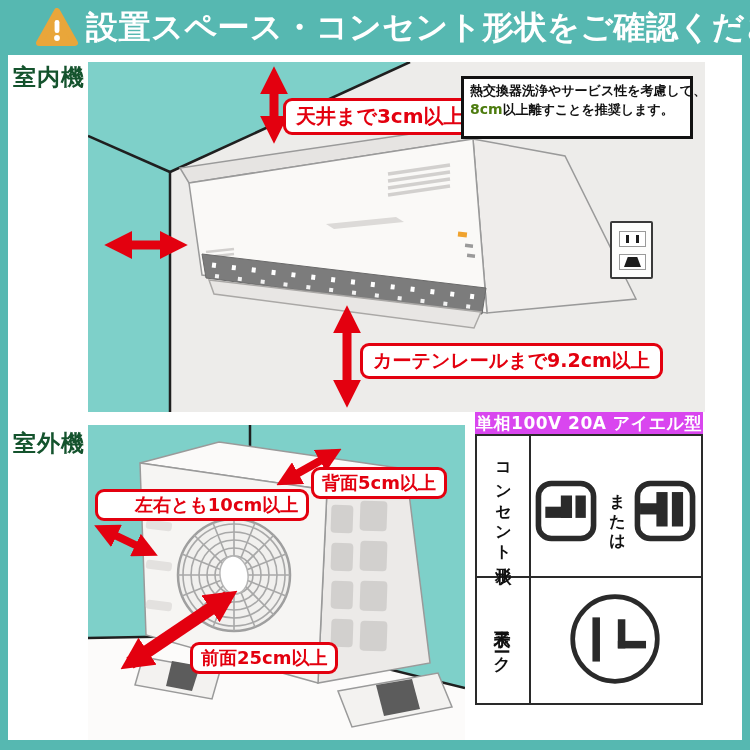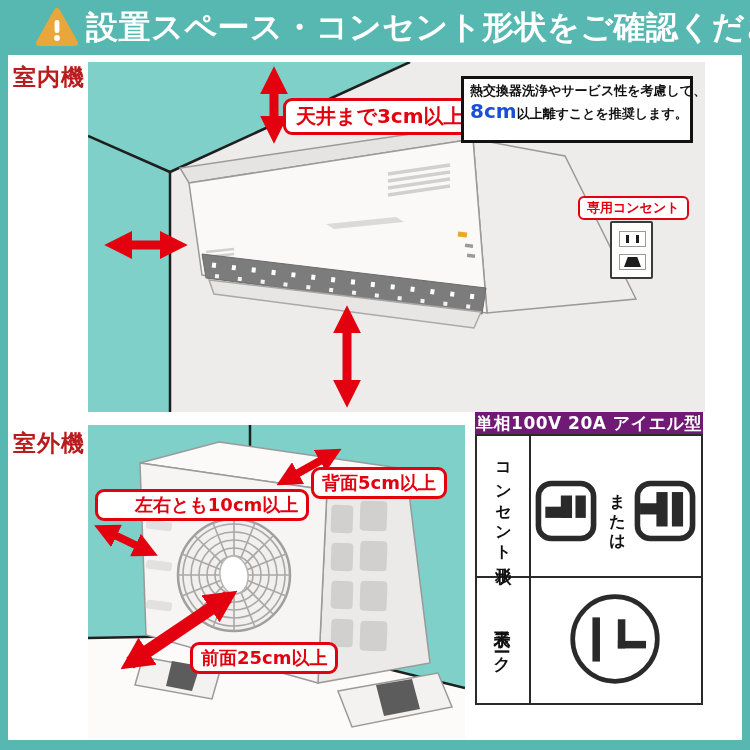--- a/index.html
+++ b/index.html
@@ -9,46 +9,46 @@
 
   
   .header { left:0; top:0; width:750px; height:55px; background:#56b8b1; display:flex; align-items:center; }
   .warn-icon { position:absolute; left:36px; top:8px; width:42px; height:40px; }
   .page-title { position:absolute; left:86px; top:0; height:55px; line-height:55px; color:#ffffff; font-size:32px; font-weight:bold; letter-spacing:0.5px; white-space:nowrap; }
 
   
   .strip { background:#56b8b1; }
 
   
-  .section-label { color:#b91c1c; font-size:23px; font-weight:bold; letter-spacing:1px; }
+  .section-label { color:#14532d; font-size:23px; font-weight:bold; letter-spacing:1px; }
 
   
   .illus { overflow:hidden; }
   .illus svg { position:absolute; left:0; top:0; }
 
   
   .callout { position:absolute; background:#ffffff; border:3px solid #e3000f; border-radius:9px; color:#e3000f; font-weight:bold; white-space:nowrap; display:flex; align-items:center; justify-content:center; }
   .callout.big { font-size:20px; padding:2px 10px; }
   .callout.mid { font-size:18px; padding:1px 8px; }
   .callout.small { font-size:13px; padding:1px 7px; border-width:2px; border-radius:6px; }
 
   
   .note-box { position:absolute; left:373px; top:14px; width:232px; background:#ffffff; border:3px solid #111; padding:3px 6px 16px 6px; color:#111; font-size:13px; font-weight:bold; line-height:1.45; white-space:nowrap; }
-  .note-box .hl { color:#1d4ed8; font-size:20px; line-height:1; }
+  .note-box .hl { color:#4d7c0f; font-size:14px; line-height:1; }
 
   
   .outlet-plate { position:absolute; left:522px; top:159px; width:43px; height:58px; background:#fdfdfc; border:2px solid #3a3a3a; border-radius:2px; }
   .outlet-slot-box { position:absolute; left:7px; width:27px; height:16px; background:#ffffff; border:1px solid #9a9a9a; }
   .slot-top { top:8px; display:flex; align-items:center; justify-content:center; gap:7px; }
   .slot-top i { display:block; width:3px; height:8px; background:#1c1c1c; }
   .slot-bottom { top:31px; display:flex; align-items:flex-end; justify-content:center; }
   .slot-ground { width:17px; height:10px; background:#1c1c1c; clip-path:polygon(22% 0,78% 0,100% 100%,0 100%); margin-bottom:2px; }
 
   
-  .spec-header { left:475px; top:412px; width:228px; height:22px; background:#701a75; color:#ffffff; font-size:17px; font-weight:bold; display:flex; align-items:center; justify-content:center; letter-spacing:0.5px; }
+  .spec-header { left:475px; top:412px; width:228px; height:22px; background:#d946ef; color:#ffffff; font-size:17px; font-weight:bold; display:flex; align-items:center; justify-content:center; letter-spacing:0.5px; }
   .spec-table { left:475px; top:434px; width:228px; height:271px; background:#ffffff; border:2px solid #2a2a2a; }
   .spec-col-divider { position:absolute; left:52px; top:0; width:0; height:100%; border-left:2px solid #2a2a2a; }
   .spec-row-divider { position:absolute; left:0; top:140px; width:100%; height:0; border-top:2px solid #2a2a2a; }
   .vtext { writing-mode:vertical-rl; text-orientation:upright; color:#111; font-weight:600; letter-spacing:2px; }
   .spec-rowhead1 { position:absolute; left:0; top:0; width:52px; height:140px; display:flex; align-items:center; justify-content:center; font-size:16px; }
   .spec-rowhead2 { position:absolute; left:0; top:140px; width:52px; height:131px; display:flex; align-items:center; justify-content:center; font-size:17px; }
   .or-text { position:absolute; left:125px; top:44px; width:30px; height:64px; display:flex; align-items:center; justify-content:center; font-size:16px; font-weight:600; color:#111; }
 </style>
 </head>
 <body>
@@ -117,27 +117,27 @@
       <rect x="377" y="182" width="8" height="3.5" fill="#9a9a9a" transform="rotate(6 381 184)"></rect>
       <rect x="379" y="192" width="8" height="3.5" fill="#9a9a9a" transform="rotate(6 383 194)"></rect>
     </g>
 
     <line x1="186" y1="14" x2="186" y2="72" stroke="#e3000f" stroke-width="9" marker-start="url(#ah)" marker-end="url(#ah)"></line>
     <line x1="26" y1="183" x2="90" y2="183" stroke="#e3000f" stroke-width="9" marker-start="url(#ah)" marker-end="url(#ah)"></line>
     <line x1="259" y1="253" x2="259" y2="336" stroke="#e3000f" stroke-width="9" marker-start="url(#ah)" marker-end="url(#ah)"></line>
   </svg>
 
   <div class="callout big" style="left:195px;top:36px;">天井まで3cm以上</div>
+  <div class="callout big" style="left:272px;top:281px;font-size:19px;">カーテンレールまで9.2cm以上</div>
 
   <div class="note-box">
     <span>熱交換器洗浄やサービス性を考慮して、</span><br>
     <span class="hl">8cm</span><span>以上離すことを推奨します。</span>
   </div>
 
-  <div class="callout small" style="left:490px;top:134px;">専用コンセント</div>
   <div class="outlet-plate">
     <div class="outlet-slot-box slot-top">
         <i></i>
         <i></i>
       </div>
     <div class="outlet-slot-box slot-bottom">
         <div class="slot-ground"></div>
       </div>
   </div>
 </div>

